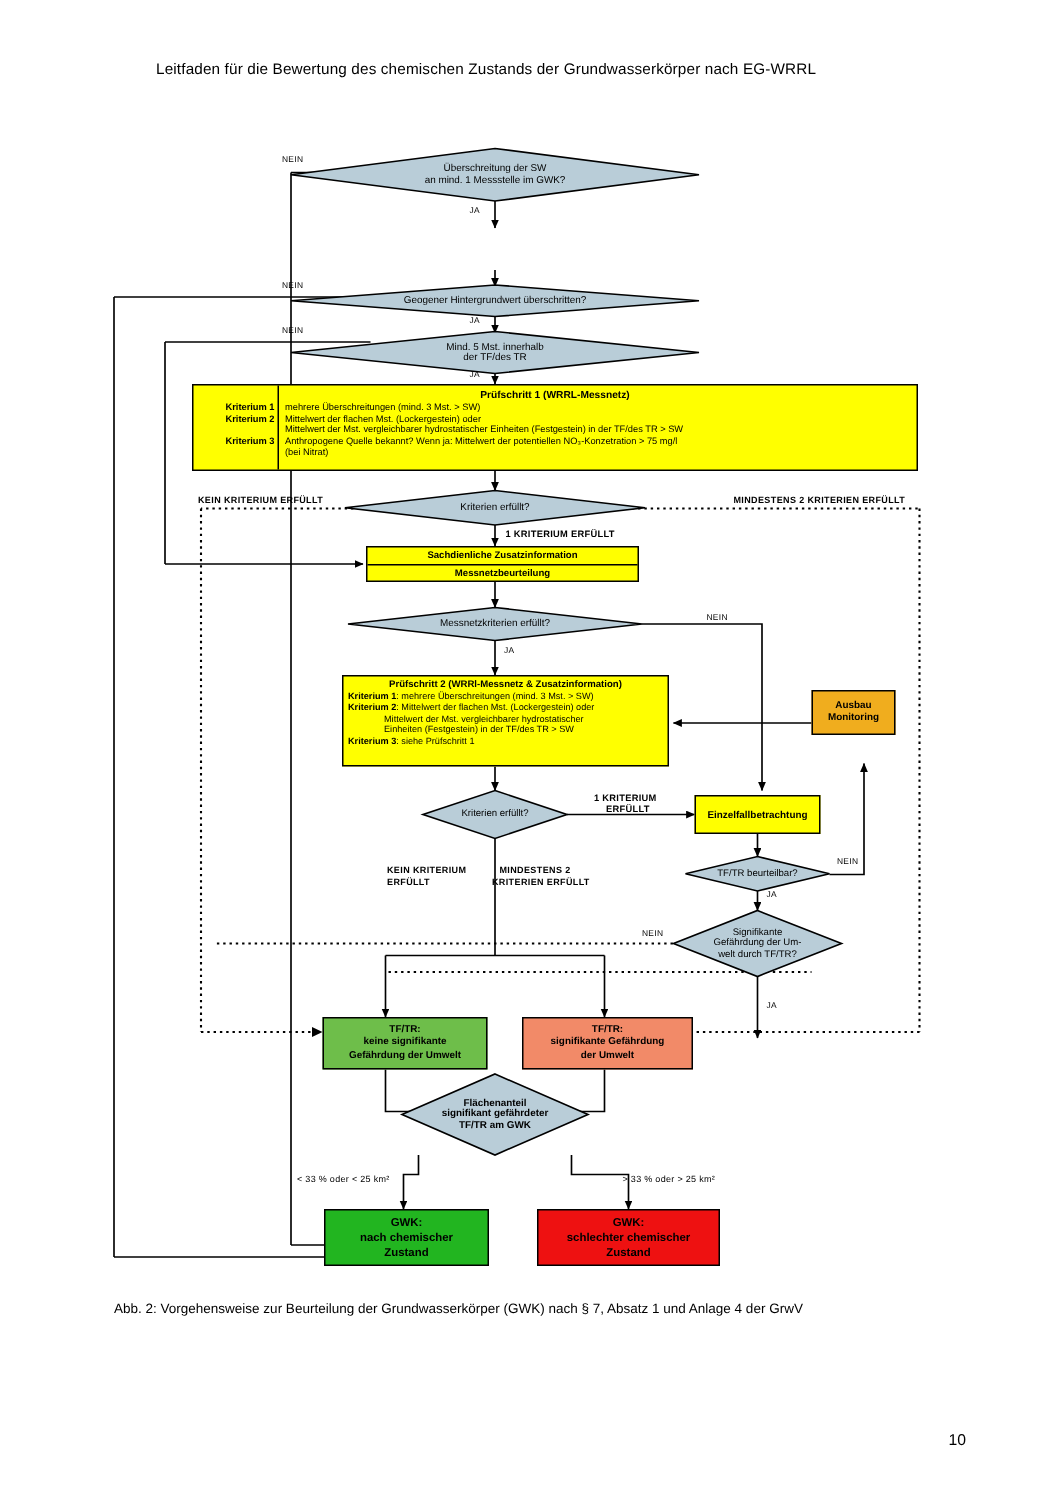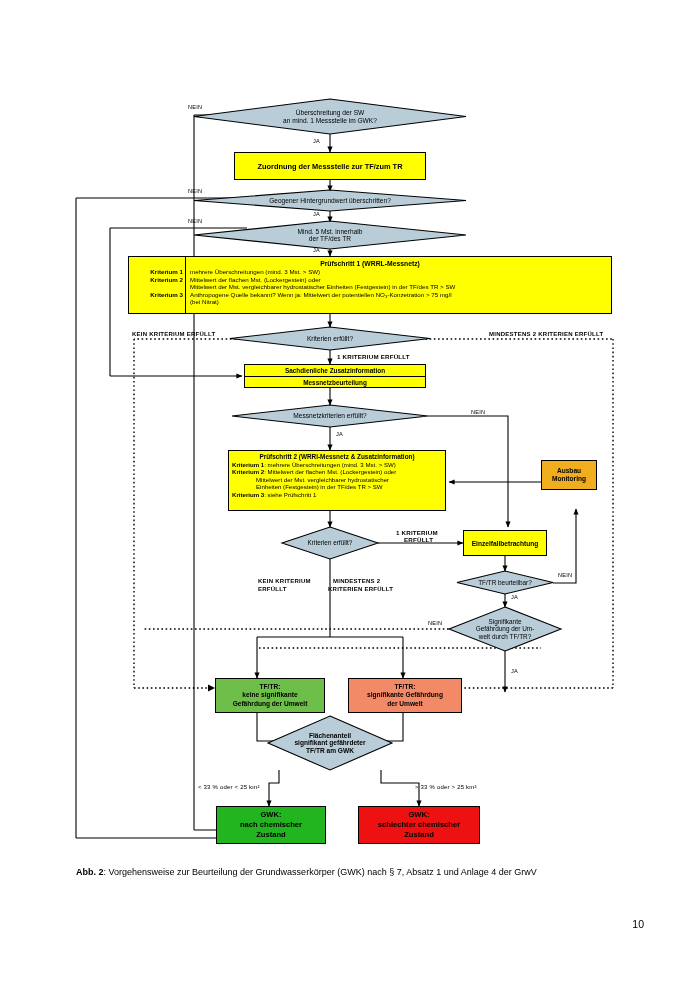--- a/index.html
+++ b/index.html
@@ -55,30 +55,31 @@
   #ps2 .ln b{font-weight:bold;}
   #ps2 .ind{padding-left:24px;}
 
   
   #sachd{position:absolute;left:244px;top:364px;width:182px;height:24px;
     border:1px solid #000;background:#ffff00;box-sizing:border-box;}
   #sachd .cell{height:11px;display:flex;align-items:center;justify-content:center;
     font-size:6.4px;font-weight:bold;}
   #sachd .sep{height:1px;background:#000;}
 
-  .pagenum{position:absolute;right:56px;top:918px;font-size:10.5px;}
+  .pagenum{position:absolute;right:56px;top:954px;font-size:10.5px;}
   .caption{position:absolute;left:76px;top:866px;width:548px;font-size:9px;
     line-height:1.45;}
-  .caption b{font-weight:bold;text-align:center;}
+  .caption b{font-weight:normal;text-align:center;}
 </style>
 </head>
 <body>
 
 <div id="page">
 
+  <div class="doc-title">Leitfaden für die Bewertung des chemischen Zustands der Grundwasserkörper nach EG-WRRL</div>
 
   <svg id="wires" viewBox="0 0 700 990">
     <defs>
       <marker id="ar" markerWidth="7" markerHeight="7" refX="5.6" refY="2.6" orient="auto" markerUnits="userSpaceOnUse">
         <path d="M0,0 L6,2.6 L0,5.2 z" fill="#000"></path>
       </marker>
       <marker id="arS" markerWidth="6" markerHeight="6" refX="4.8" refY="2.2" orient="auto" markerUnits="userSpaceOnUse">
         <path d="M0,0 L5,2.2 L0,4.4 z" fill="#000"></path>
       </marker>
     </defs>
@@ -220,21 +221,20 @@
   </div>
 
   <div class="dialabel" style="left:262px;top:716px;width:136px;height:54px;font-size:6.6px;font-weight:bold;">
     <div>
       <div>Flächenanteil</div>
       <div>signifikant gefährdeter</div>
       <div>TF/TR am GWK</div>
     </div>
   </div>
 
-  <div class="node rect yellow bold" style="left:234px;top:152px;width:192px;height:28px;font-size:7.4px;">Zuordnung der Messstelle zur TF/zum TR</div>
 
   <div id="ps1">
     <div class="divider"></div>
     <div class="hdr">Prüfschritt 1 (WRRL-Messnetz)</div>
     <div class="rows">
       <div class="r">
         <div class="k">Kriterium 1</div>
         <div class="v">mehrere Überschreitungen (mind. 3 Mst. &gt; SW)</div>
       </div>
       <div class="r">

